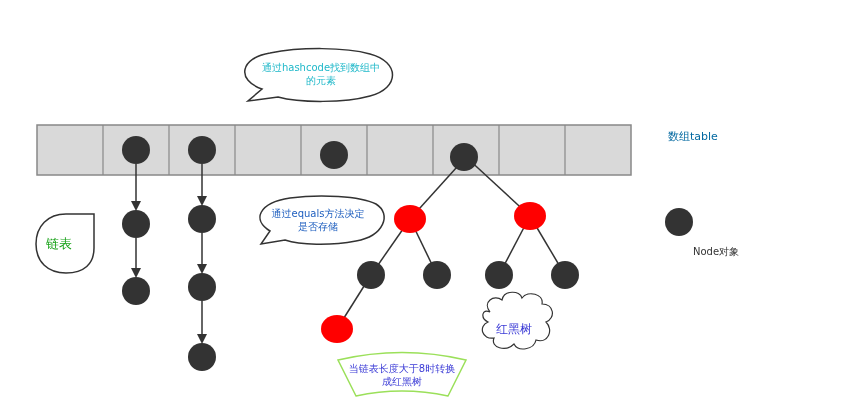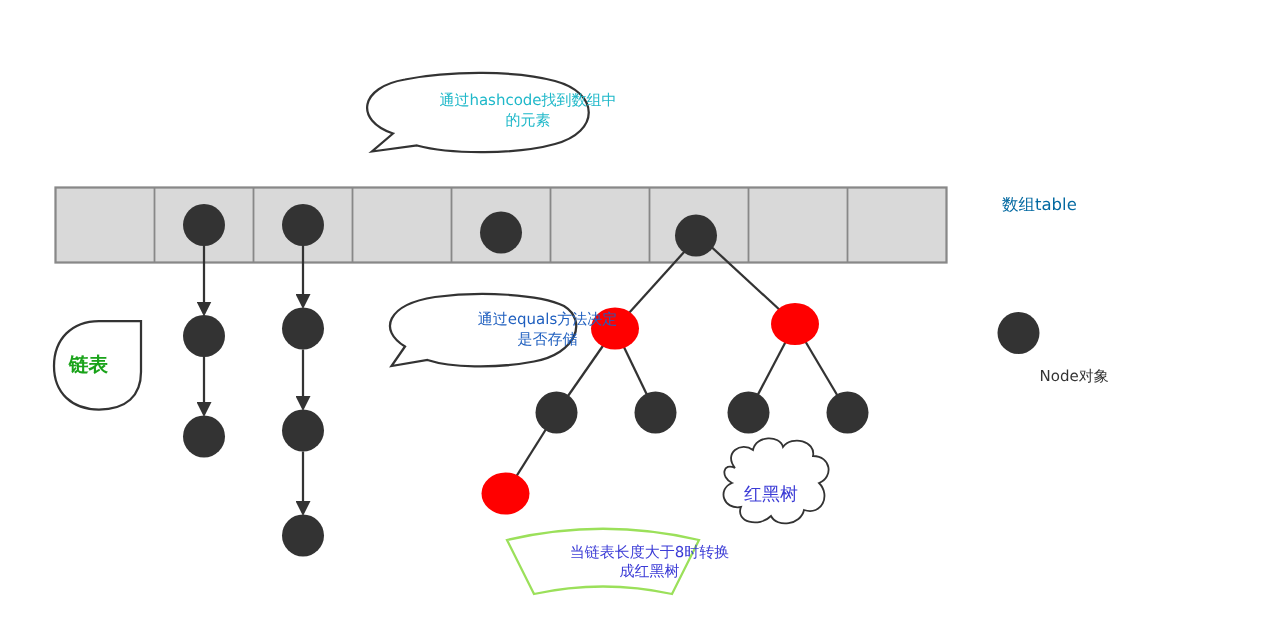--- a/index.html
+++ b/index.html
@@ -1,20 +1,20 @@
 <!DOCTYPE html>
 <html><head>
 <meta charset="utf-8">
 <style>
   html, body { margin: 0; padding: 0; background: #ffffff; }
   body { width: 853px; height: 414px; position: relative; overflow: hidden;
          font-family: "DejaVu Sans", sans-serif; }
   svg { position: absolute; left: 0; top: 0; }
   .lbl { position: absolute; text-align: center; line-height: 13px; }
-  .small { font-size: 10px; padding-left: 31px; }
+  .small { font-size: 10px; }
 </style>
 </head>
 <body>
 
 <svg width="853" height="414" viewBox="0 0 853 414">
   <defs>
     <marker id="arrow" markerWidth="10" markerHeight="10" refX="8" refY="5" orient="auto" markerUnits="userSpaceOnUse">
       <path d="M0,0 L10,5 L0,10 z" fill="#333"></path>
     </marker>
   </defs>
@@ -77,29 +77,29 @@
     </g>
 
   <circle cx="679" cy="222" r="14" fill="#333"></circle>
 </svg>
 
 <div class="lbl small" style="left:246px; top:61px; width:150px; color:#1fb8c9;">
   <div>通过hashcode找到数组中</div>
   <div>的元素</div>
 </div>
 
-<div class="lbl small" style="left:274px; top:207px; width:120px; color:#1f5fbf;">
+<div class="lbl small" style="left:258px; top:207px; width:120px; color:#1f5fbf;">
   <div>通过equals方法决定</div>
   <div>是否存储</div>
 </div>
 
 <div class="lbl small" style="left:336px; top:362px; width:132px; color:#3b3bd6;">
   <div>当链表长度大于8时转换</div>
   <div>成红黑树</div>
 </div>
 
 <div class="lbl" style="left:668px; top:130px; font-size:11px; color:#0369a1;">数组table</div>
 
-<div class="lbl" style="left:46px; top:237px; font-size:13px; font-weight:bold; color:#1aa31a;text-align:right;">链表</div>
+<div class="lbl" style="left:46px; top:237px; font-size:13px; font-weight:normal; color:#1aa31a;text-align:right;">链表</div>
 
 <div class="lbl" style="left:496px; top:323px; font-size:12px; font-weight:normal; color:#3b3bd6;">红黑树</div>
 
 <div class="lbl" style="left:693px; top:245px; font-size:10px; color:#333;">Node对象</div>
 
 </body></html>

